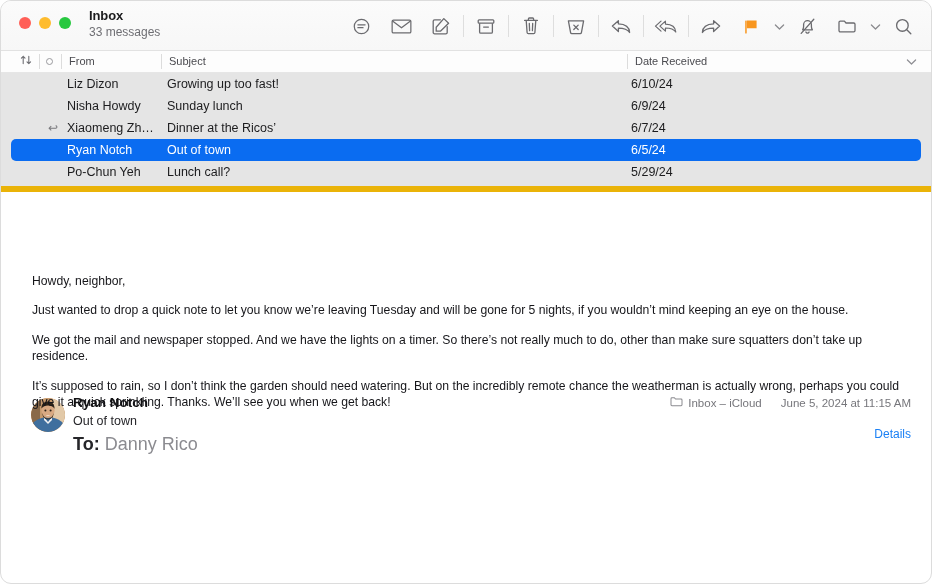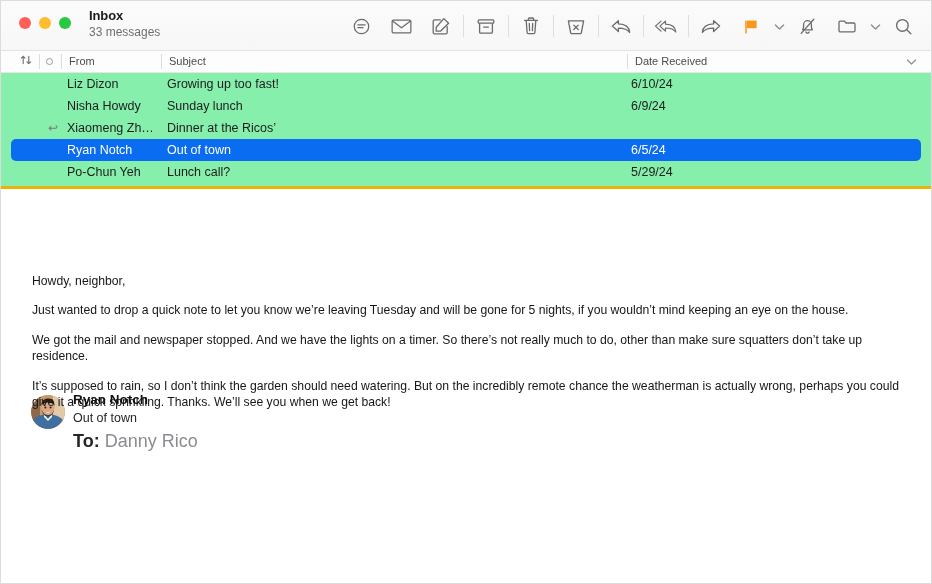--- a/index.html
+++ b/index.html
@@ -14,21 +14,21 @@
     -webkit-font-smoothing: antialiased;
     overflow: hidden;
   }
 
   .window {
     position: absolute;
     left: 0; top: 0;
     width: 932px;
     height: 584px;
     background: #ffffff;
-    border-radius: 0;
+    border-radius: 11px;
     overflow: hidden;
     box-sizing: border-box;
     border: 1px solid #dcdcdc;
   }
 
   
   .toolbar {
     position: relative;
     height: 50px;
     background: linear-gradient(to bottom, #fbfbfb 0%, #f7f7f7 100%);
@@ -149,22 +149,22 @@
   .lh-caret {
     position: absolute;
     right: 14px; top: 5px;
     color: #8e8e93;
   }
 
   .msg-list {
     position: relative;
     height: 113px;
     overflow: hidden;
-    background: #86efac;
-    border-bottom: 3px solid #eab308;
+    background: #e5e5e5;
+    border-bottom: 6px solid #eab308;
   }
   .msg-row {
     position: relative;
     height: 22px;
     display: flex;
     align-items: center;
     font-size: 12.5px;
     color: #1c1c1e;
     margin: 0 10px;
     border-radius: 5px;
@@ -484,20 +484,21 @@
       <div class="msg-replied"></div>
       <div class="msg-from">Nisha Howdy</div>
       <div class="msg-subject">Sunday lunch</div>
       <div class="msg-date">6/9/24</div>
     </div>
 
     <div class="msg-row">
       <div class="msg-replied">↩</div>
       <div class="msg-from">Xiaomeng Zh…</div>
       <div class="msg-subject">Dinner at the Ricos’</div>
+      <div class="msg-date">6/7/24</div>
     </div>
 
     <div class="msg-row selected">
       <div class="msg-replied"></div>
       <div class="msg-from">Ryan Notch</div>
       <div class="msg-subject">Out of town</div>
       <div class="msg-date">6/5/24</div>
     </div>
 
     <div class="msg-row">
@@ -536,20 +537,32 @@
 
     <div class="sender-block">
       <div class="sender-name">Ryan Notch</div>
       <div class="sender-subject">Out of town</div>
       <div class="sender-to">
         <b>To:</b>
         <span>Danny Rico</span>
       </div>
     </div>
 
+    <div class="hdr-right">
+      <div class="hdr-mailbox">
+        <span>
+          <svg width="13" height="11" viewBox="0 0 14 12" fill="none" stroke="#8b8b90" stroke-width="1.1">
+            <path d="M1 3 a1 1 0 0 1 1 -1 H4.8 L5.9 3.3 H12 a1 1 0 0 1 1 1 V9.6 a1 1 0 0 1 -1 1 H2 a1 1 0 0 1 -1 -1 Z" stroke-linejoin="round"></path>
+          </svg>
+        </span>
+        <span>Inbox – iCloud</span>
+        <span class="hdr-date">June 5, 2024 at 11:15 AM</span>
+      </div>
+      <div class="details-link">Details</div>
+    </div>
   </div>
 
   <div class="msg-body">
     <p>Howdy, neighbor,</p>
     <p>Just wanted to drop a quick note to let you know we’re leaving Tuesday and will be gone for 5 nights, if you wouldn’t mind keeping an eye on the house.</p>
     <p>We got the mail and newspaper stopped. And we have the lights on a timer. So there’s not really much to do, other than make sure squatters don’t take up residence.</p>
     <p>It’s supposed to rain, so I don’t think the garden should need watering. But on the incredibly remote chance the weatherman is actually wrong, perhaps you could give it a quick sprinkling. Thanks. We’ll see you when we get back!</p>
   </div>
 
 </div>

